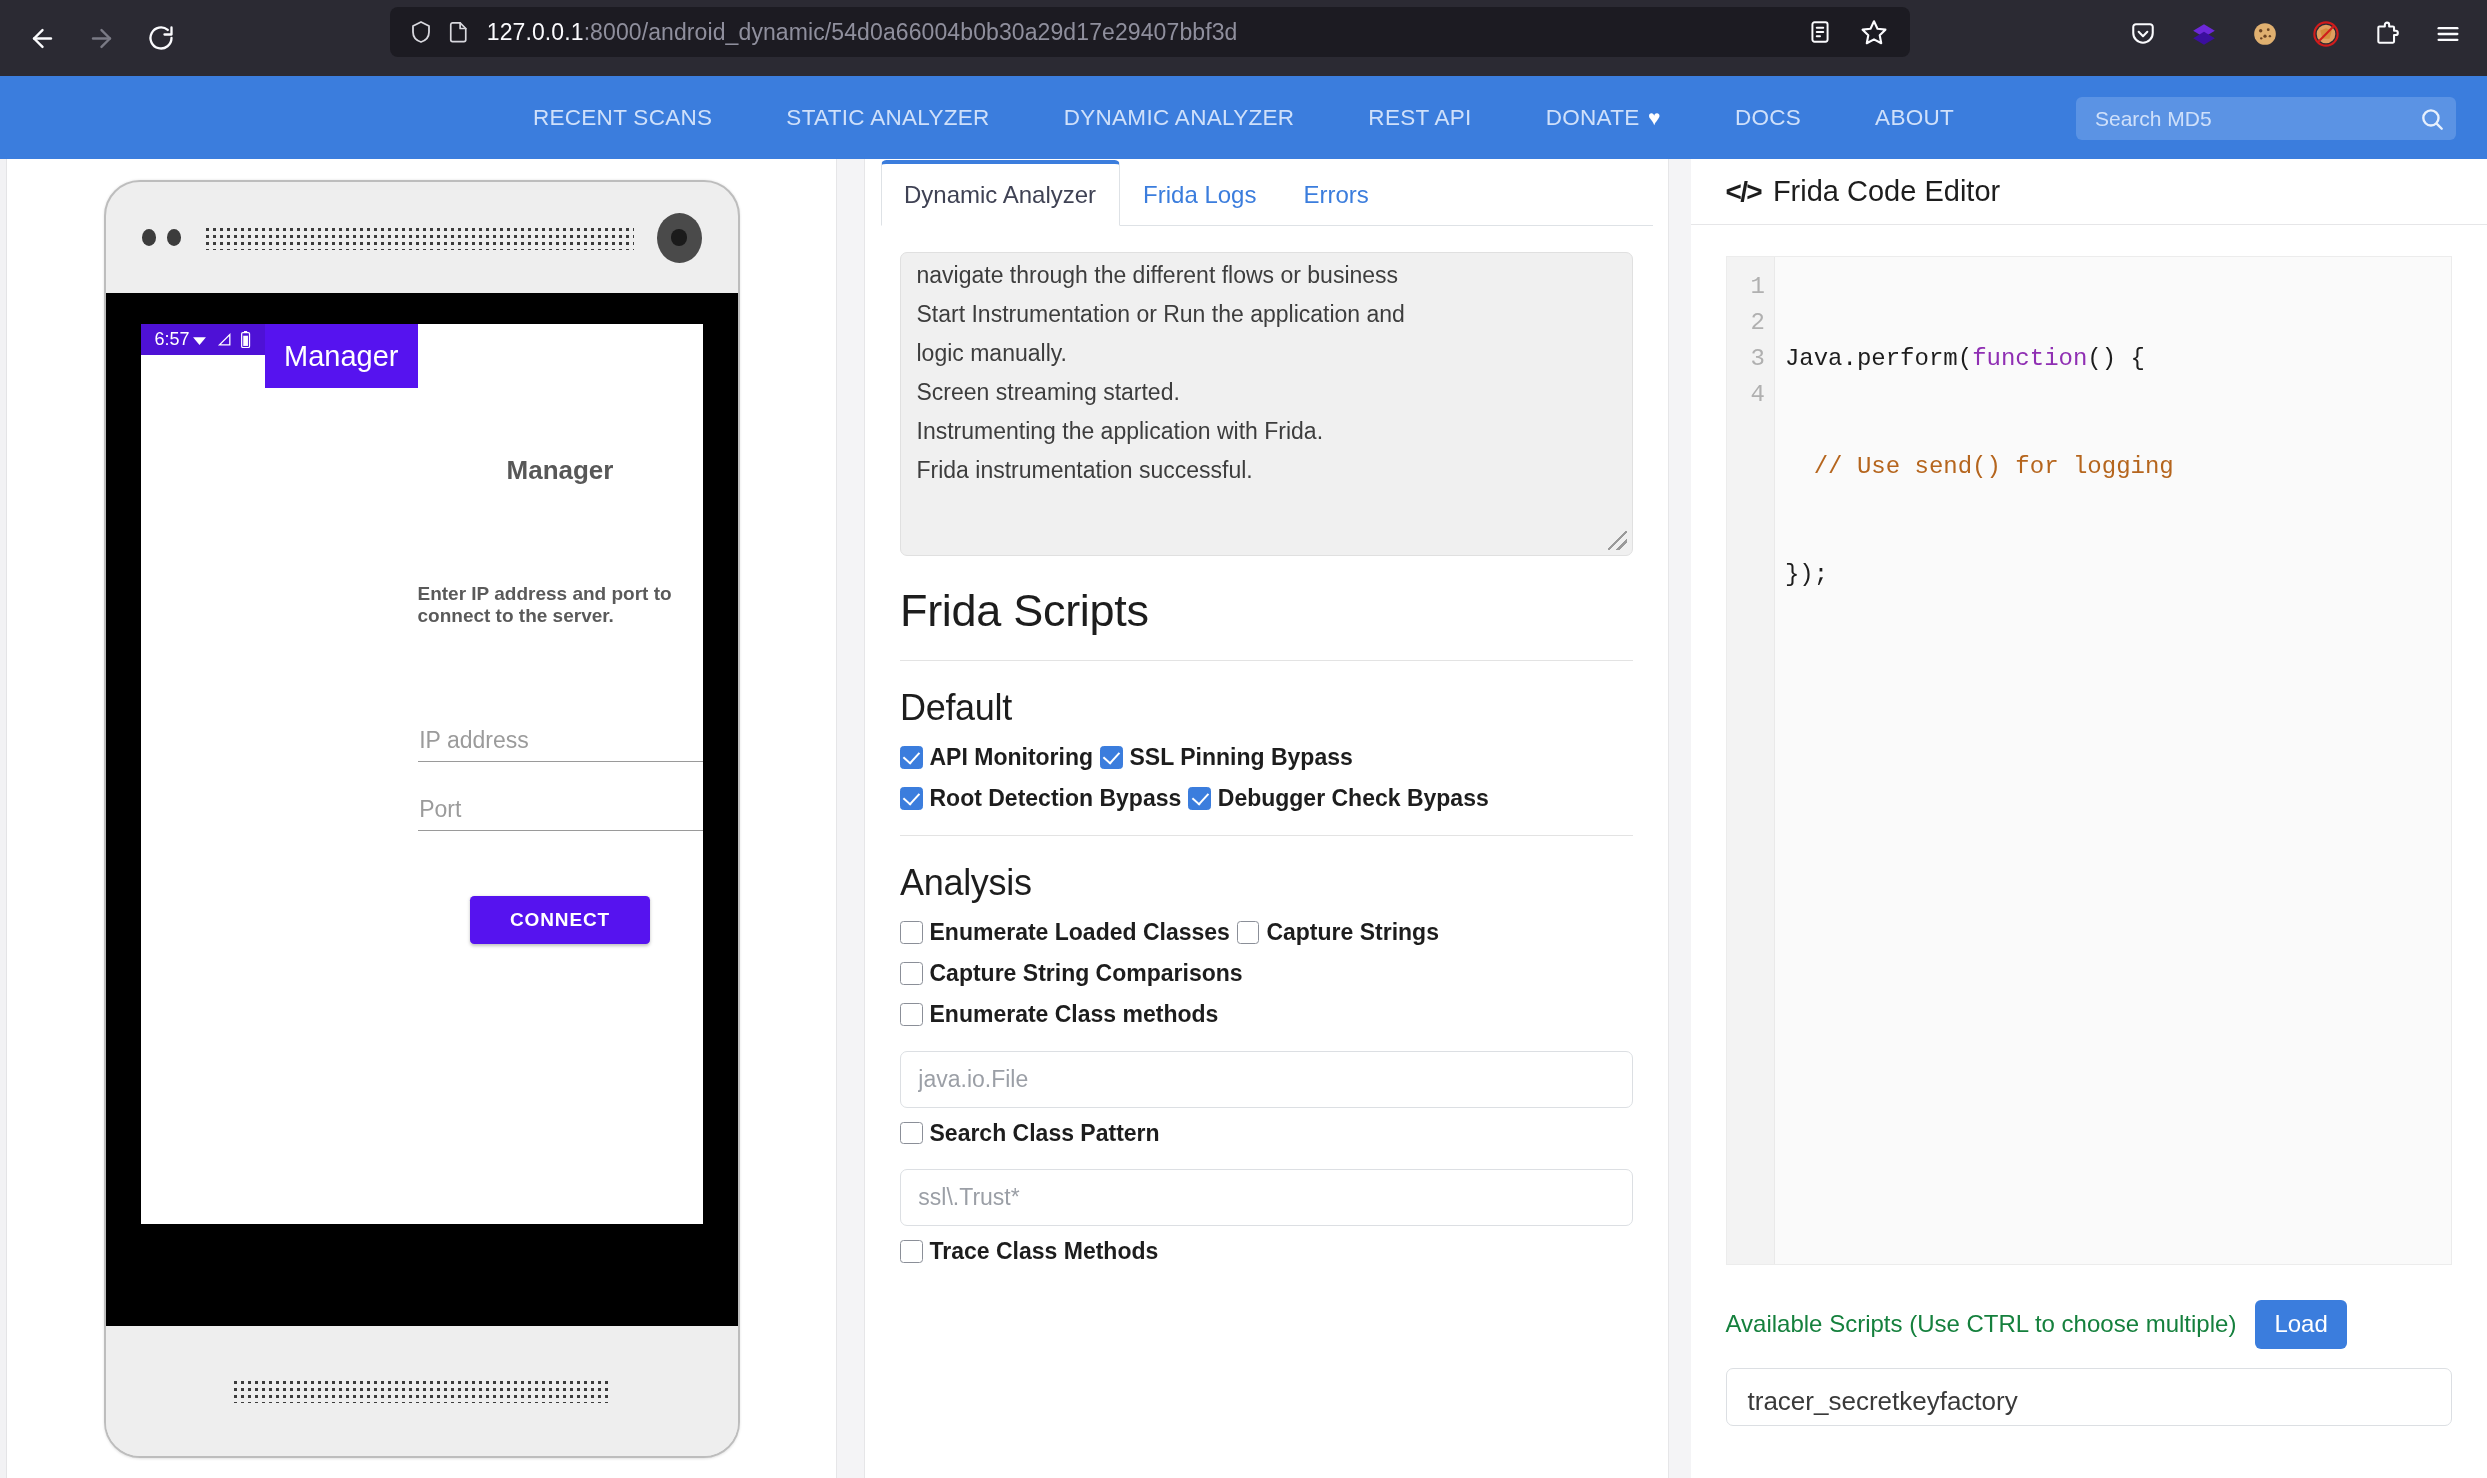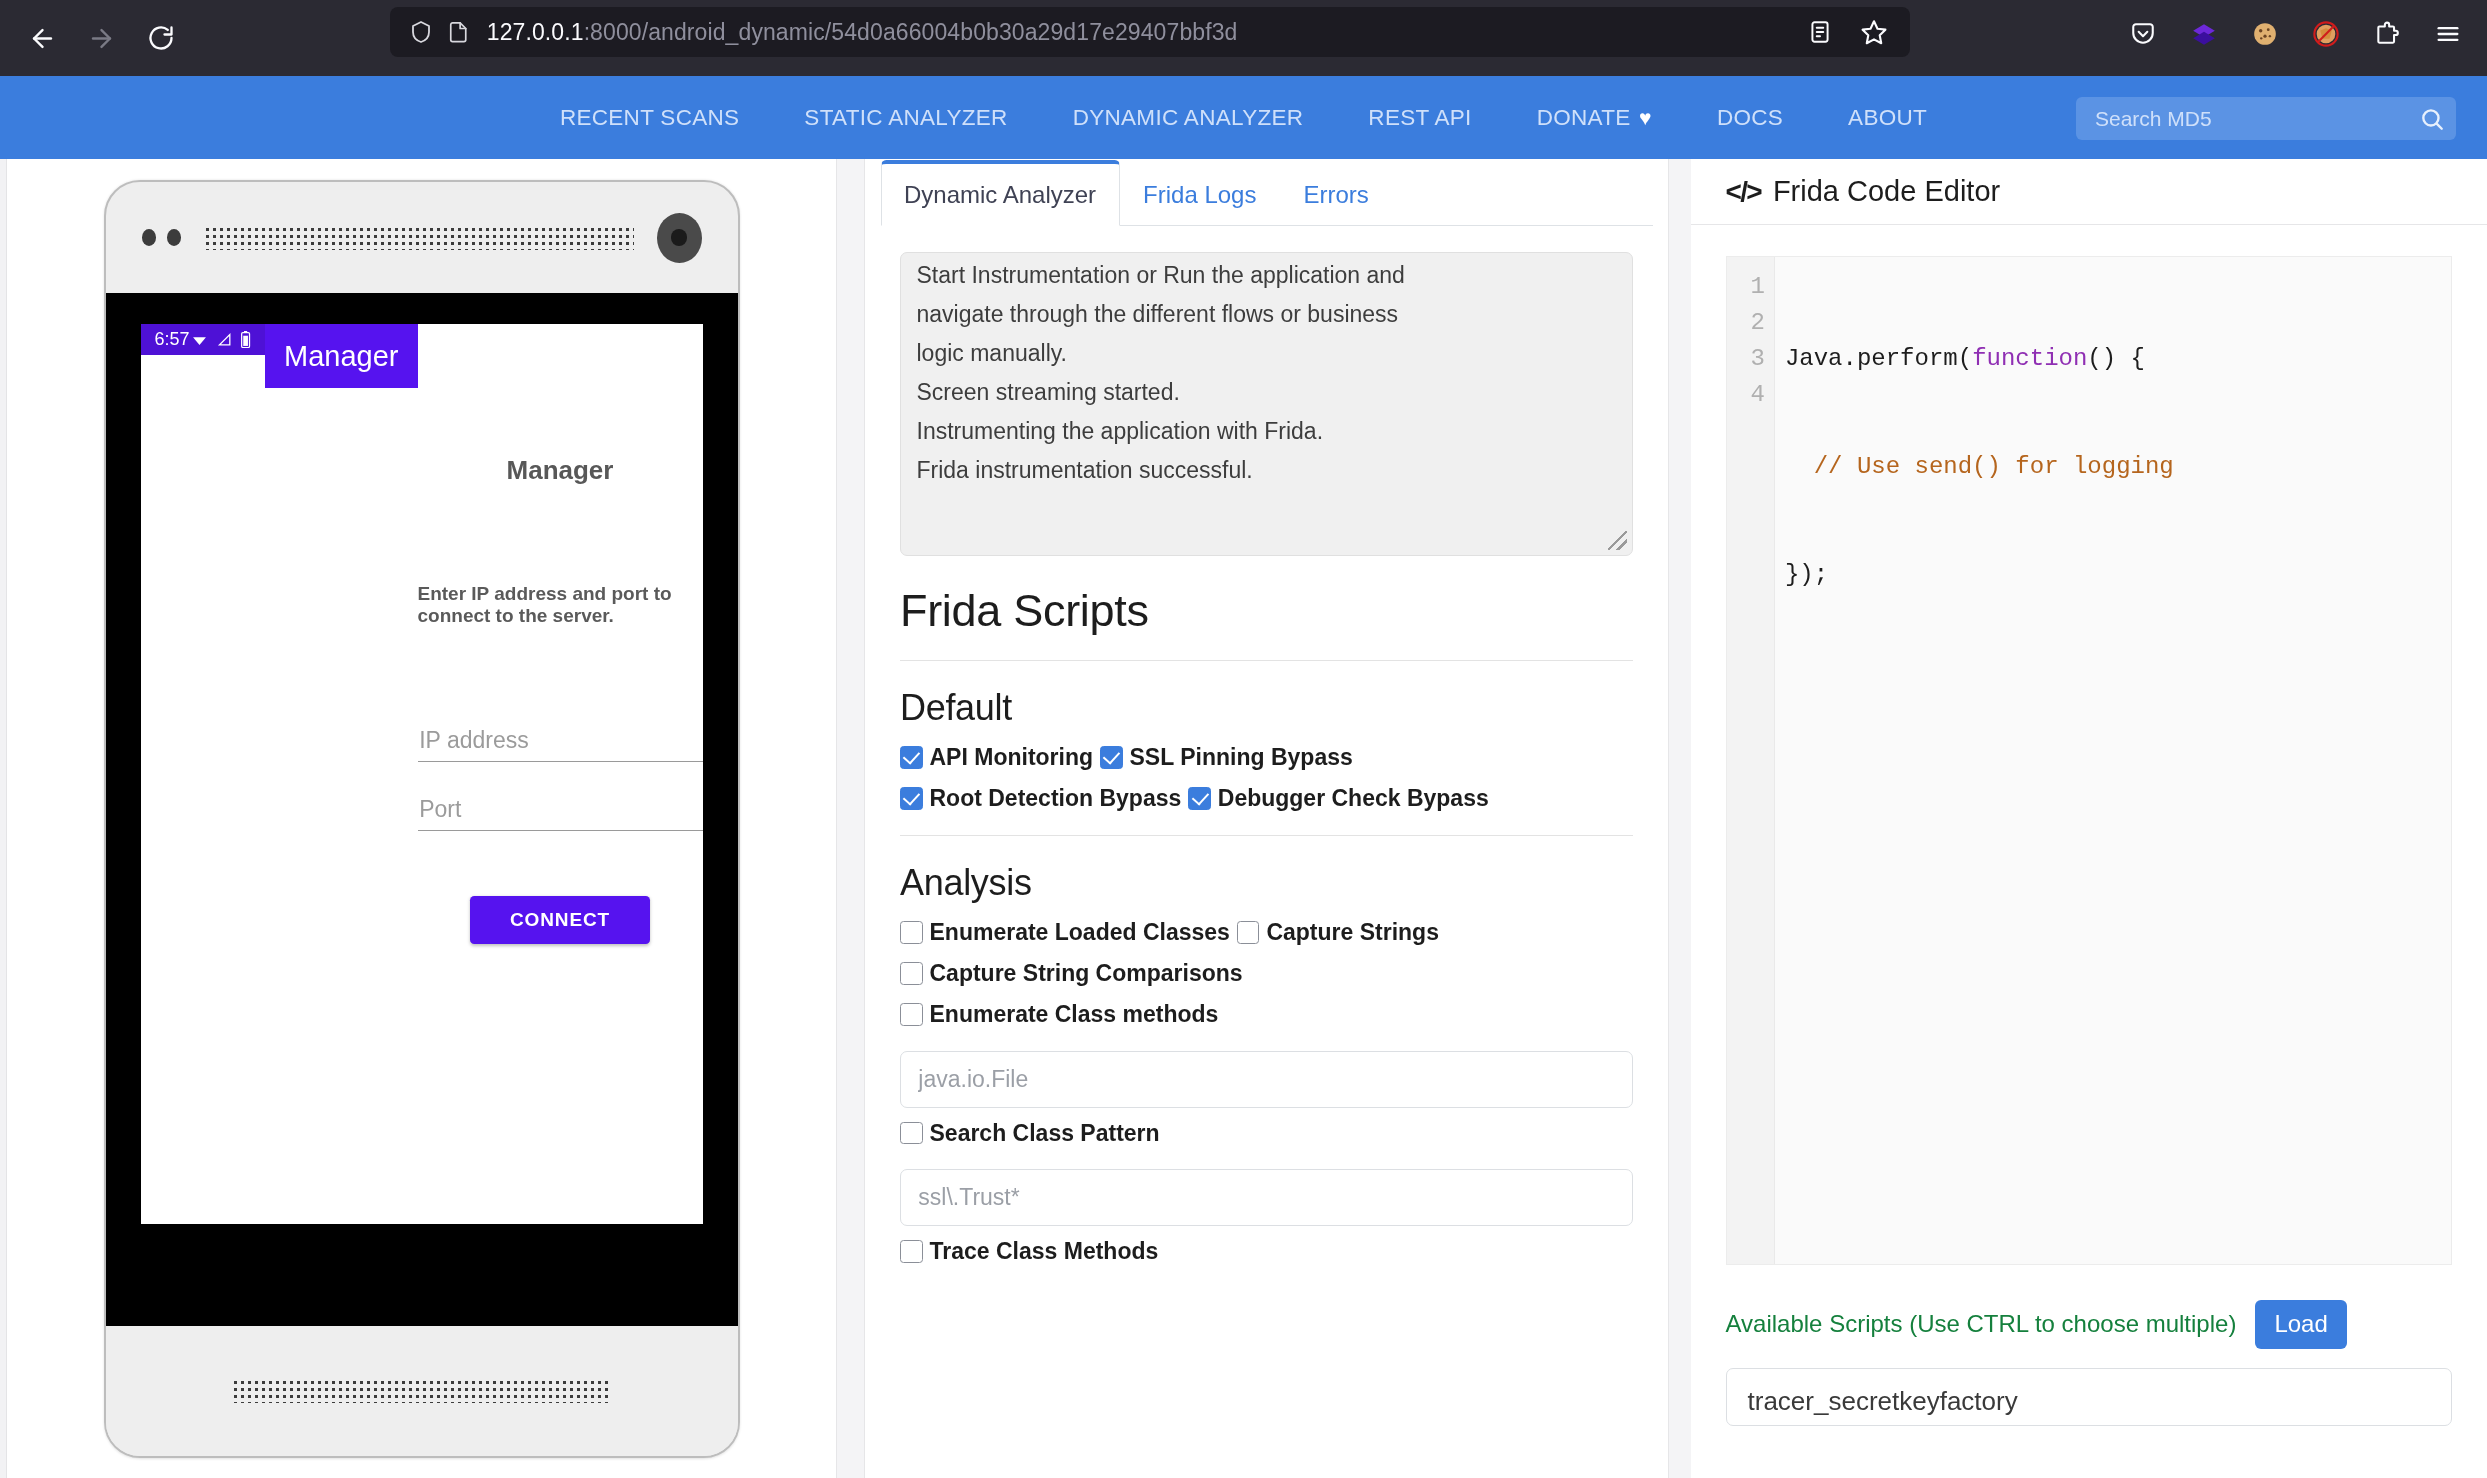--- a/index.html
+++ b/index.html
@@ -45,21 +45,21 @@
   .chrome-right { position: absolute; right: 12px; top: 7px; display: flex; align-items: center; gap: 7px; }
   .chrome-icon { width: 54px; height: 54px; display:flex; align-items:center; justify-content:center; color:#fbfbfe; border-radius:7px; font-size:28px;}
 
   
   .site-nav {
     position: absolute; top: 76px; left: 0;
     width: 2487px; height: 83px;
     background: #3b7ddd;
     display: flex; align-items: center; justify-content: center;
   }
-  .nav-links { display: flex; align-items: flex-end; gap: 8px; }
+  .nav-links { display: flex; align-items: flex-end; gap: 17px; }
   .nav-link {
     color: #cfe0fa; font-size: 22.5px; letter-spacing: 0.3px;
     padding: 0 28.5px; white-space: nowrap; text-decoration: none;
     display: flex; align-items: center; gap: 8.6px;
   }
   .nav-link .heart { color: #ffffff; font-size: 21px; }
   .search-wrap {
     position: absolute; right: 31px; top: 21px;
     width: 380px; height: 43px;
     background: #5b93e4; border-radius: 6px;
@@ -446,22 +446,22 @@
     <div class="tabs-bar">
       <div class="tab active">Dynamic Analyzer</div>
       <div class="tab">Frida Logs</div>
       <div class="tab">Errors</div>
     </div>
 
     <div class="mid-inner">
       <div class="log-box">
         <div class="log-inner">
           <div class="cut">Environment is ready for Dynamic Analysis.</div>
+          <div>navigate through the different flows or business</div>
           <div>Start Instrumentation or Run the application and</div>
-          <div>navigate through the different flows or business</div>
           <div>logic manually.</div>
           <div>Screen streaming started.</div>
           <div>Instrumenting the application with Frida.</div>
           <div>Frida instrumentation successful.</div>
         </div>
         <span class="resize-grip"></span>
       </div>
 
       <div class="h2-title">Frida Scripts</div>
       <div class="hr"></div>

